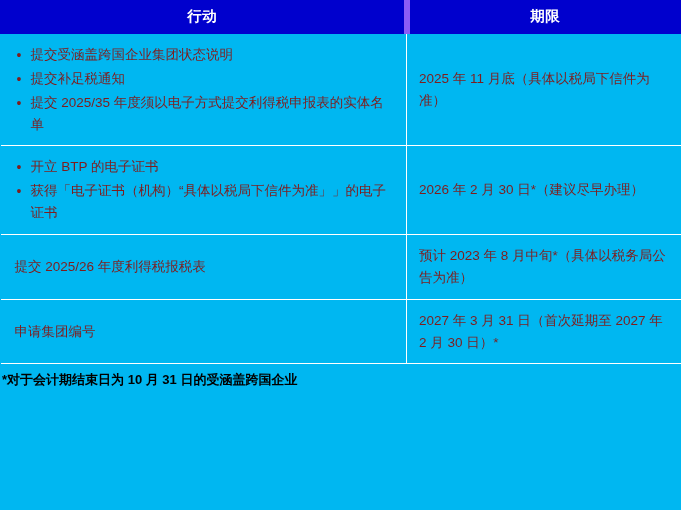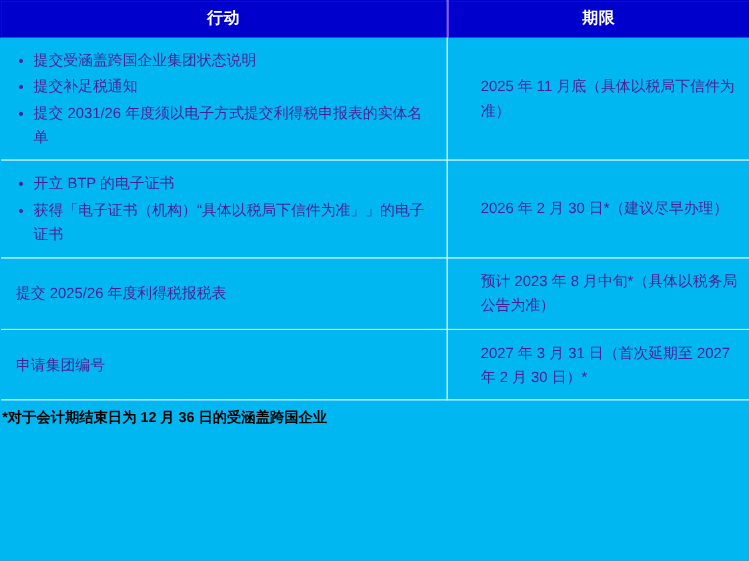--- a/index.html
+++ b/index.html
@@ -25,39 +25,39 @@
     background: #0000cd;
     color: #ffffff;
     font-weight: bold;
     font-size: 14.5px;
     text-align: center;
     padding: 6px 4px 7px 4px;
     border: 1px solid #0000cd;
     letter-spacing: 0.5px;
   }
   .hdr-cell.left-col {
-    border-right: 2px solid #8b5cf6;
+    border-right: 6px solid #8b5cf6;
     text-align: center;
   }
 
   .cell {
     background: #00b7f1;
-    color: #4c1d95;
+    color: #7f1d1d;
     font-size: 13.5px;
     line-height: 1.62;
     vertical-align: middle;
     padding: 10px 12px 10px 14px;
     border-top: 1px solid #ffffff;
     border-bottom: 1px solid #ffffff;
   }
   .cell.action-col {
     border-right: 1px solid #ffffff;
   }
   .cell.deadline-col {
-    padding-left: 30px;
+    padding-left: 12px;
     padding-right: 10px;
   }
 
   ul.bullets {
     margin: 0;
     padding: 0;
     list-style: none;
   }
   ul.bullets li {
     position: relative;
@@ -100,21 +100,21 @@
       <th class="hdr-cell left-col">行动</th>
       <th class="hdr-cell">期限</th>
     </tr>
   </thead>
   <tbody>
     <tr>
       <td class="cell action-col">
         <ul class="bullets">
           <li>提交受涵盖跨国企业集团状态说明</li>
           <li>提交补足税通知</li>
-          <li>提交 2031/26 年度须以电子方式提交利得税申报表的实体名单</li>
+          <li>提交 2025/35 年度须以电子方式提交利得税申报表的实体名单</li>
         </ul>
       </td>
       <td class="cell deadline-col">2025 年 11 月底（具体以税局下信件为准）</td>
     </tr>
     <tr>
       <td class="cell action-col">
         <ul class="bullets">
           <li>开立 BTP 的电子证书</li>
           <li>获得「电子证书（机构）“具体以税局下信件为准」」的电子证书</li>
         </ul>
@@ -129,13 +129,13 @@
     </tr>
     <tr>
       <td class="cell action-col">
         <p class="plain-line">申请集团编号</p>
       </td>
       <td class="cell deadline-col">2027 年 3 月 31 日（首次延期至 2027 年 2 月 30 日）*</td>
     </tr>
   </tbody>
 </table>
 
-<div class="footnote">*对于会计期结束日为 12 月 36 日的受涵盖跨国企业</div>
+<div class="footnote">*对于会计期结束日为 10 月 31 日的受涵盖跨国企业</div>
 
 </body></html>

